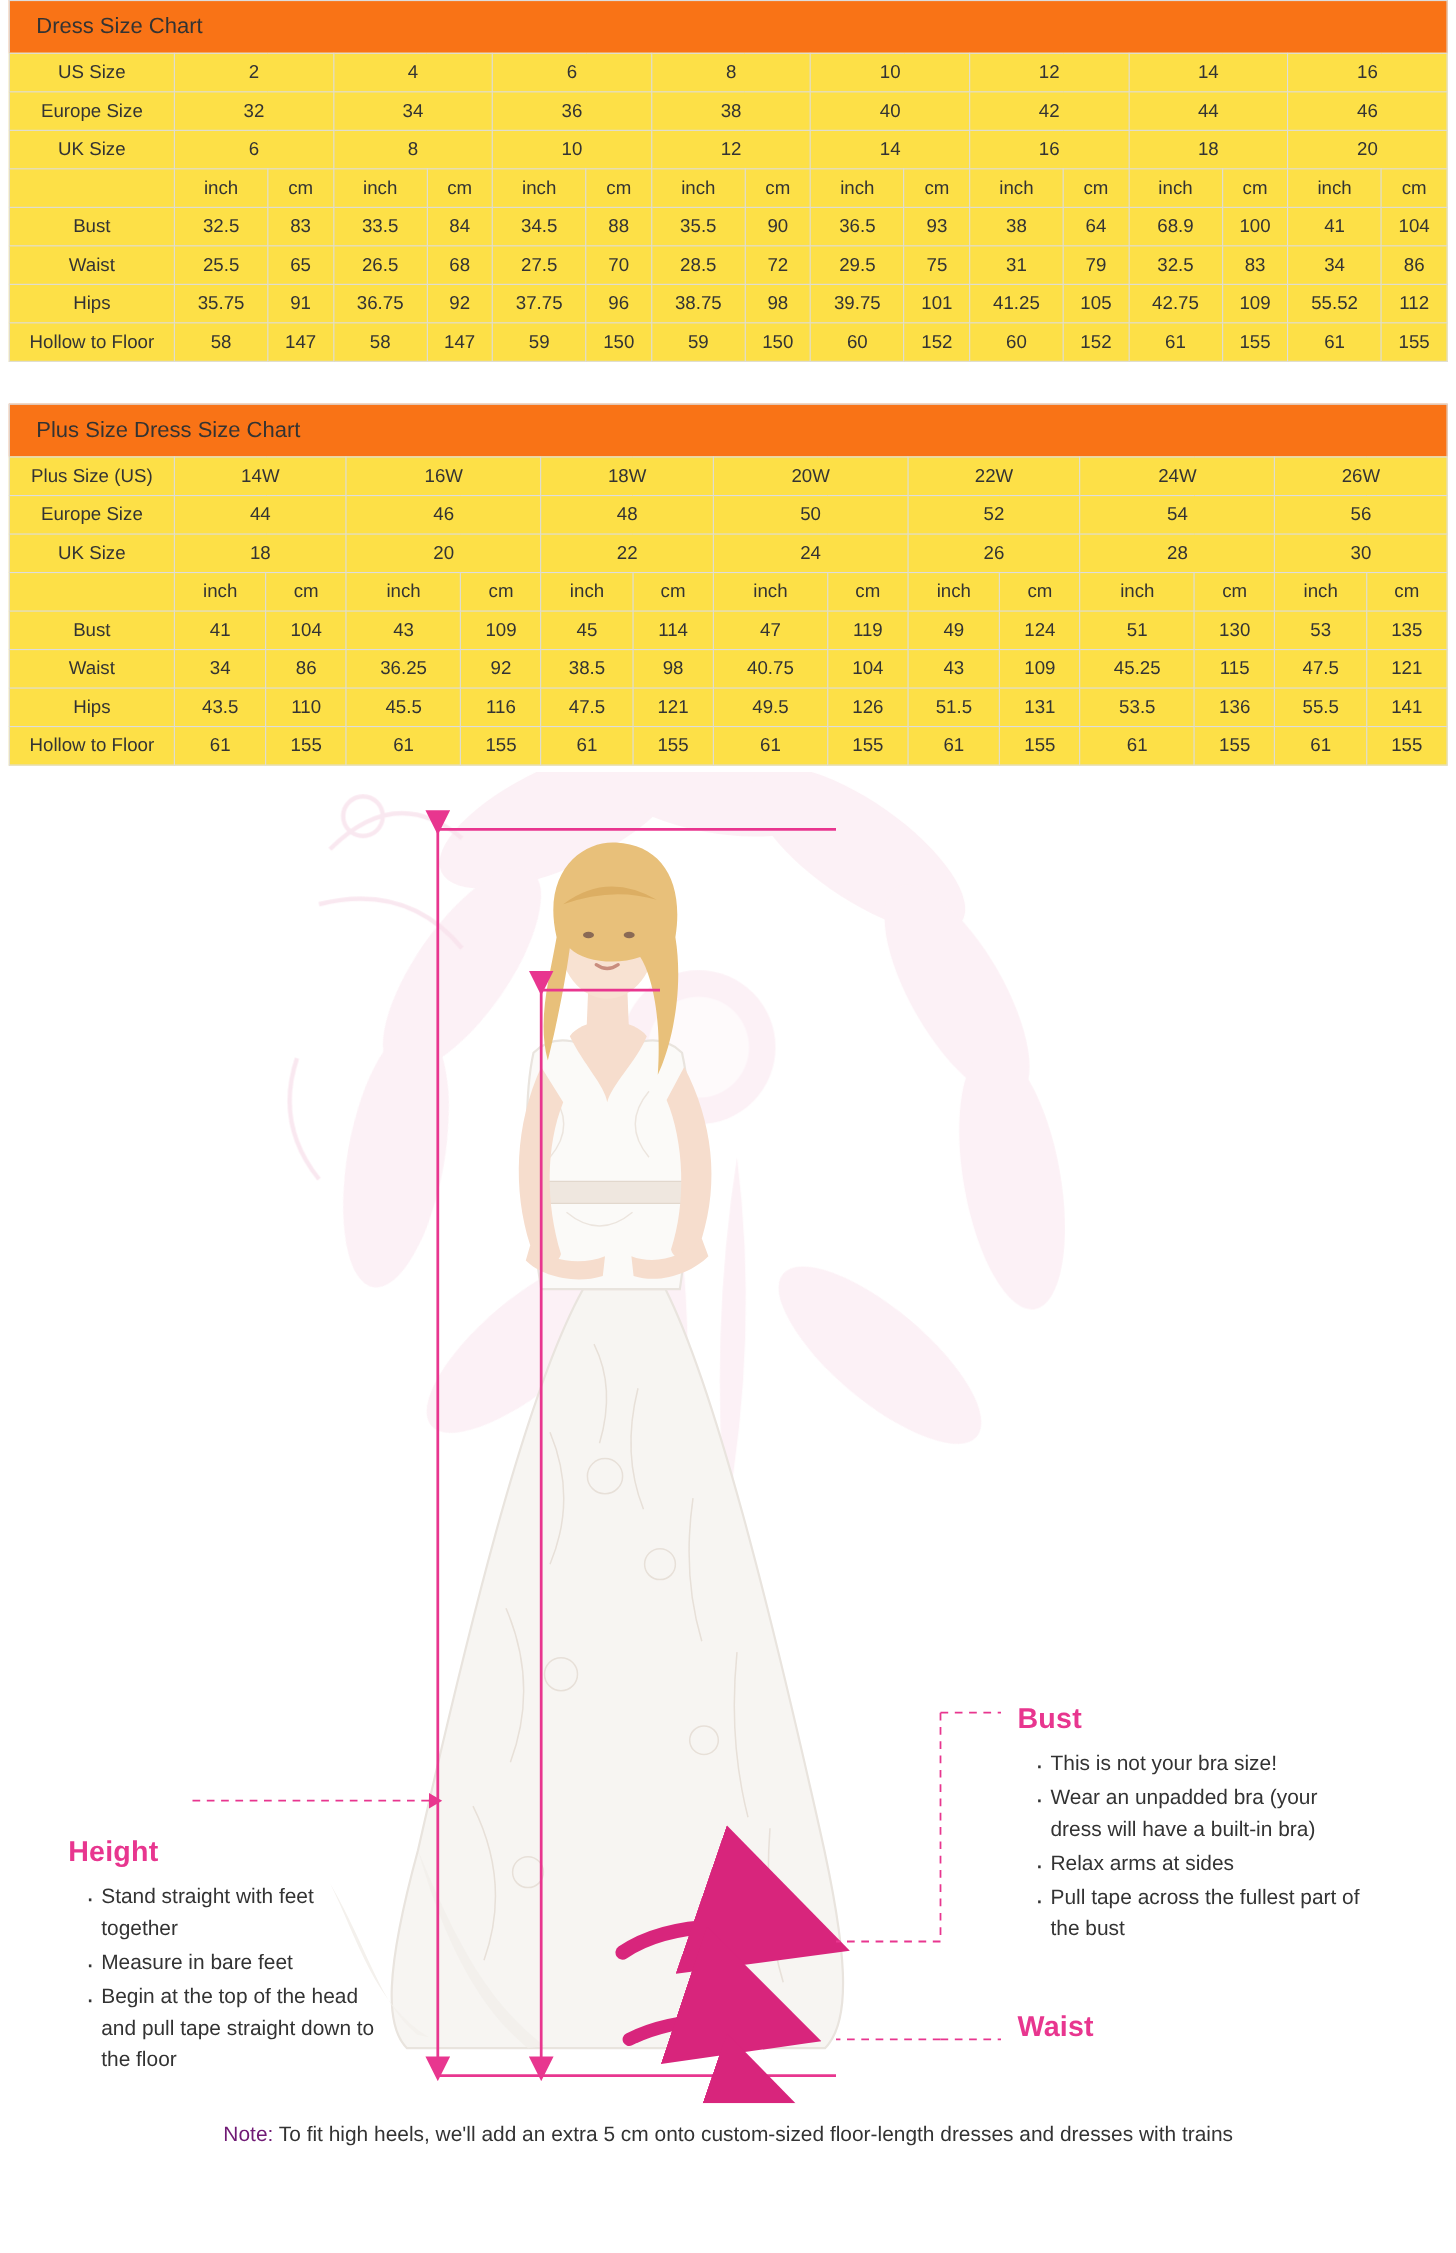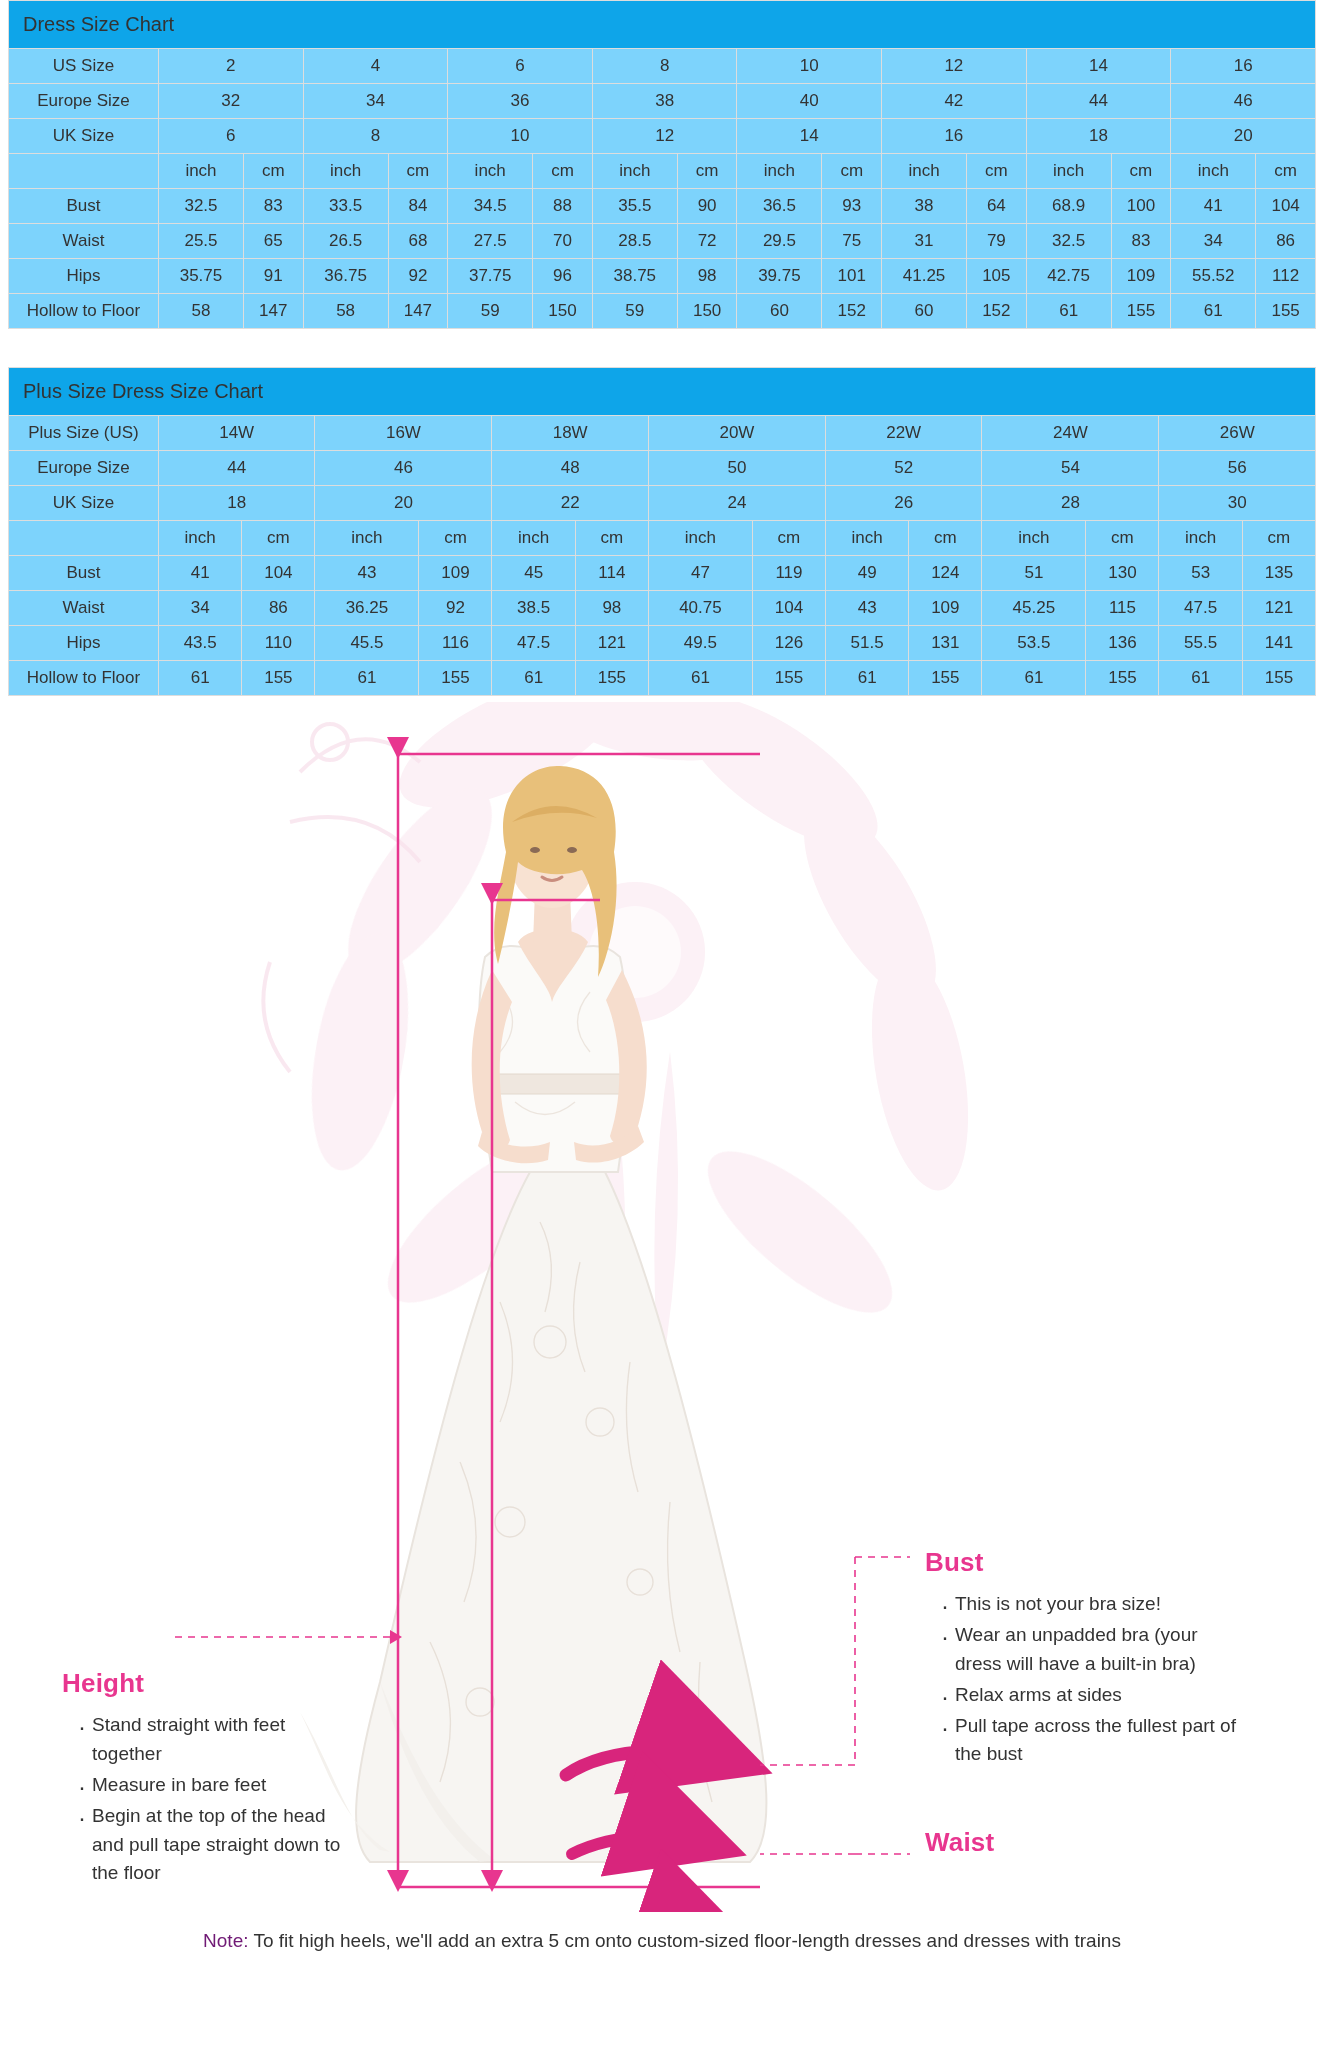--- a/index.html
+++ b/index.html
@@ -12,33 +12,33 @@
   .page {
     width: 1324px;
     position: relative;
     background: #fff;
     padding: 0;
   }
 
   
   .chart-block { padding: 0 8px; }
   .chart-title {
-    background: #0ea5e9;
+    background: #f97316;
     border: 1px solid #ddd;
     border-bottom: none;
     font-size: 20px;
     color: #333;
-    padding: 12px 14px;
+    padding: 12px 24px;
   }
   table.size-table {
     width: 100%;
     border-collapse: collapse;
     font-size: 17px;
     color: #333;
-    background: #7dd3fc;
+    background: #fde047;
   }
   table.size-table td, table.size-table th {
     border: 1px solid #ddd;
     text-align: center;
     padding: 7px 2px;
     font-weight: normal;
     white-space: nowrap;
   }
   table.size-table td.rowlabel {
     width: 150px;

